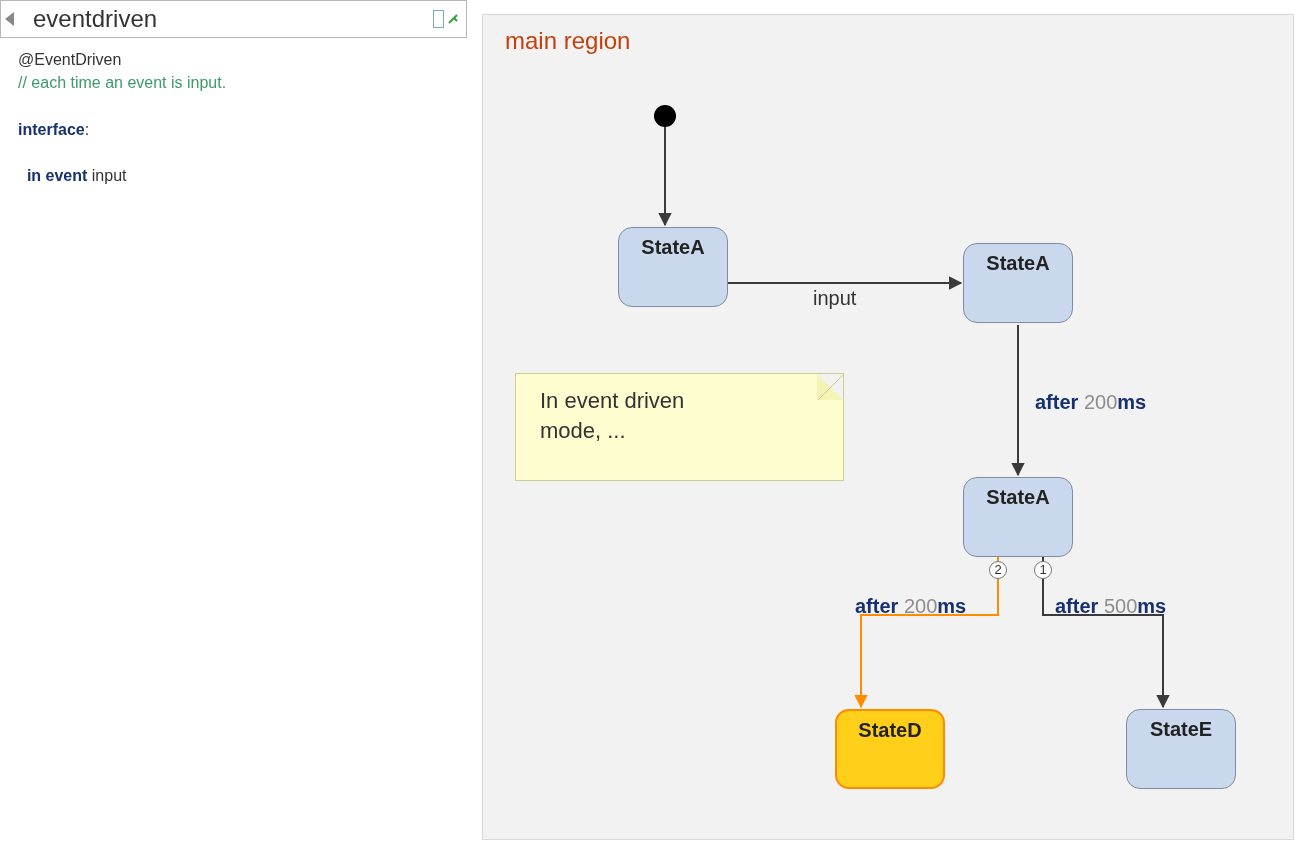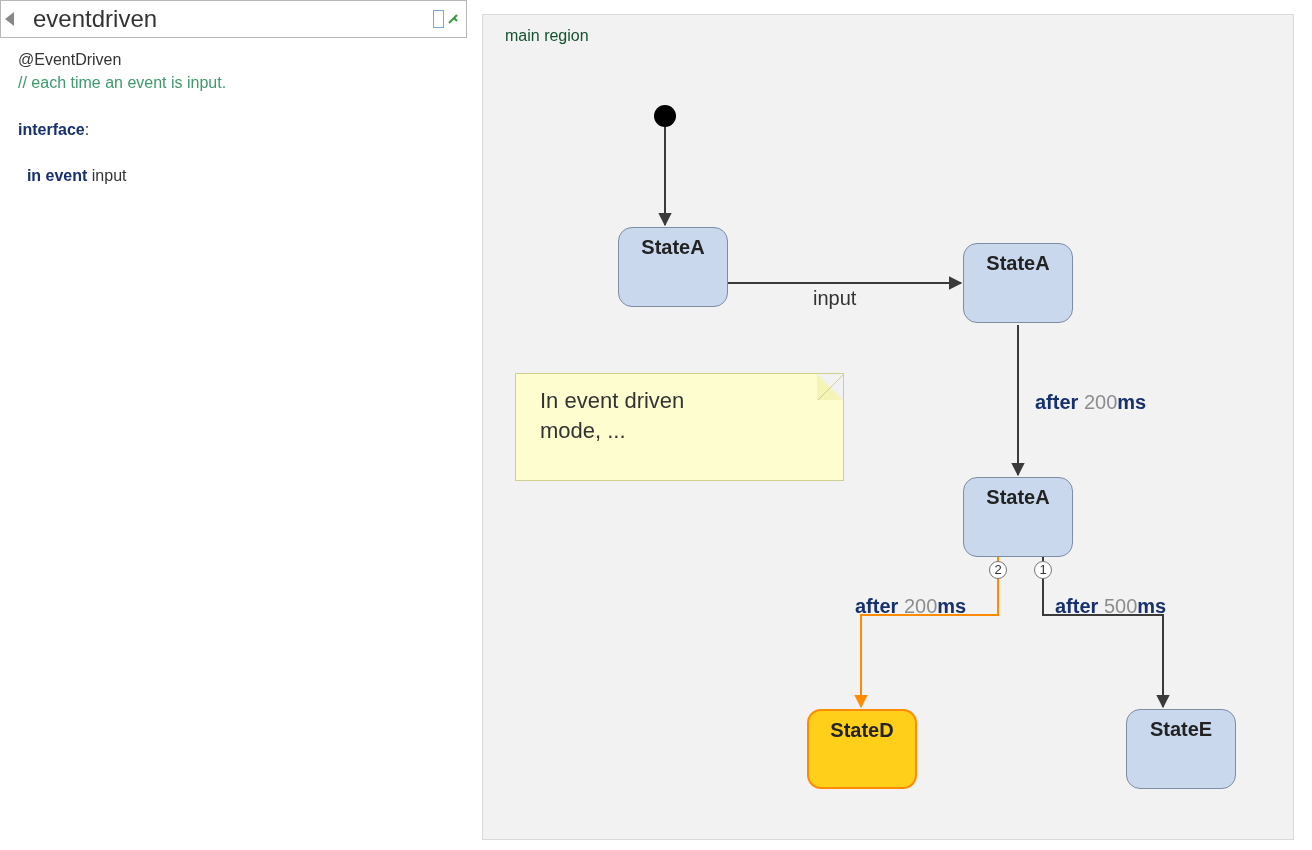--- a/index.html
+++ b/index.html
@@ -34,30 +34,30 @@
   .tok-comment{ color:#3e9a6c; }
   .tok-kw     { color:#17316f; font-weight:700; }
   .tok-plain  { color:#333; }
 
   
   .panel-right { flex:1; padding:14px 6px 10px 14px; }
   .canvas {
     position:relative; width:812px; height:826px;
     background:#f2f2f2; border:1px solid #d9d9d9;
   }
-  .region-title { position:absolute; left:22px; top:12px; font-size:16px; color:#14532d; }
+  .region-title { position:absolute; left:22px; top:12px; font-size:24px; color:#c2410c; }
 
   
   .state {
     position:absolute; width:110px; height:80px; border-radius:14px;
     background:#cad8ed; border:1px solid #7d8da4;
     text-align:center; font-weight:700; font-size:20px; color:#222;
     padding-top:8px; cursor:pointer;
   }
-  .state.active { background:#ffcf1a; border:2px solid #ff8c00; }
+  .state.active { background:#ffcf1a; border:2px solid #ff8c00;margin-left:28px; }
 
   .initial-dot {
     position:absolute; width:22px; height:22px; border-radius:50%; background:#000;
     cursor:pointer;
   }
 
   
   .note {
     position:absolute; width:329px; height:108px;
     background:#fdfdd0; border:1px solid #cfcf90;

